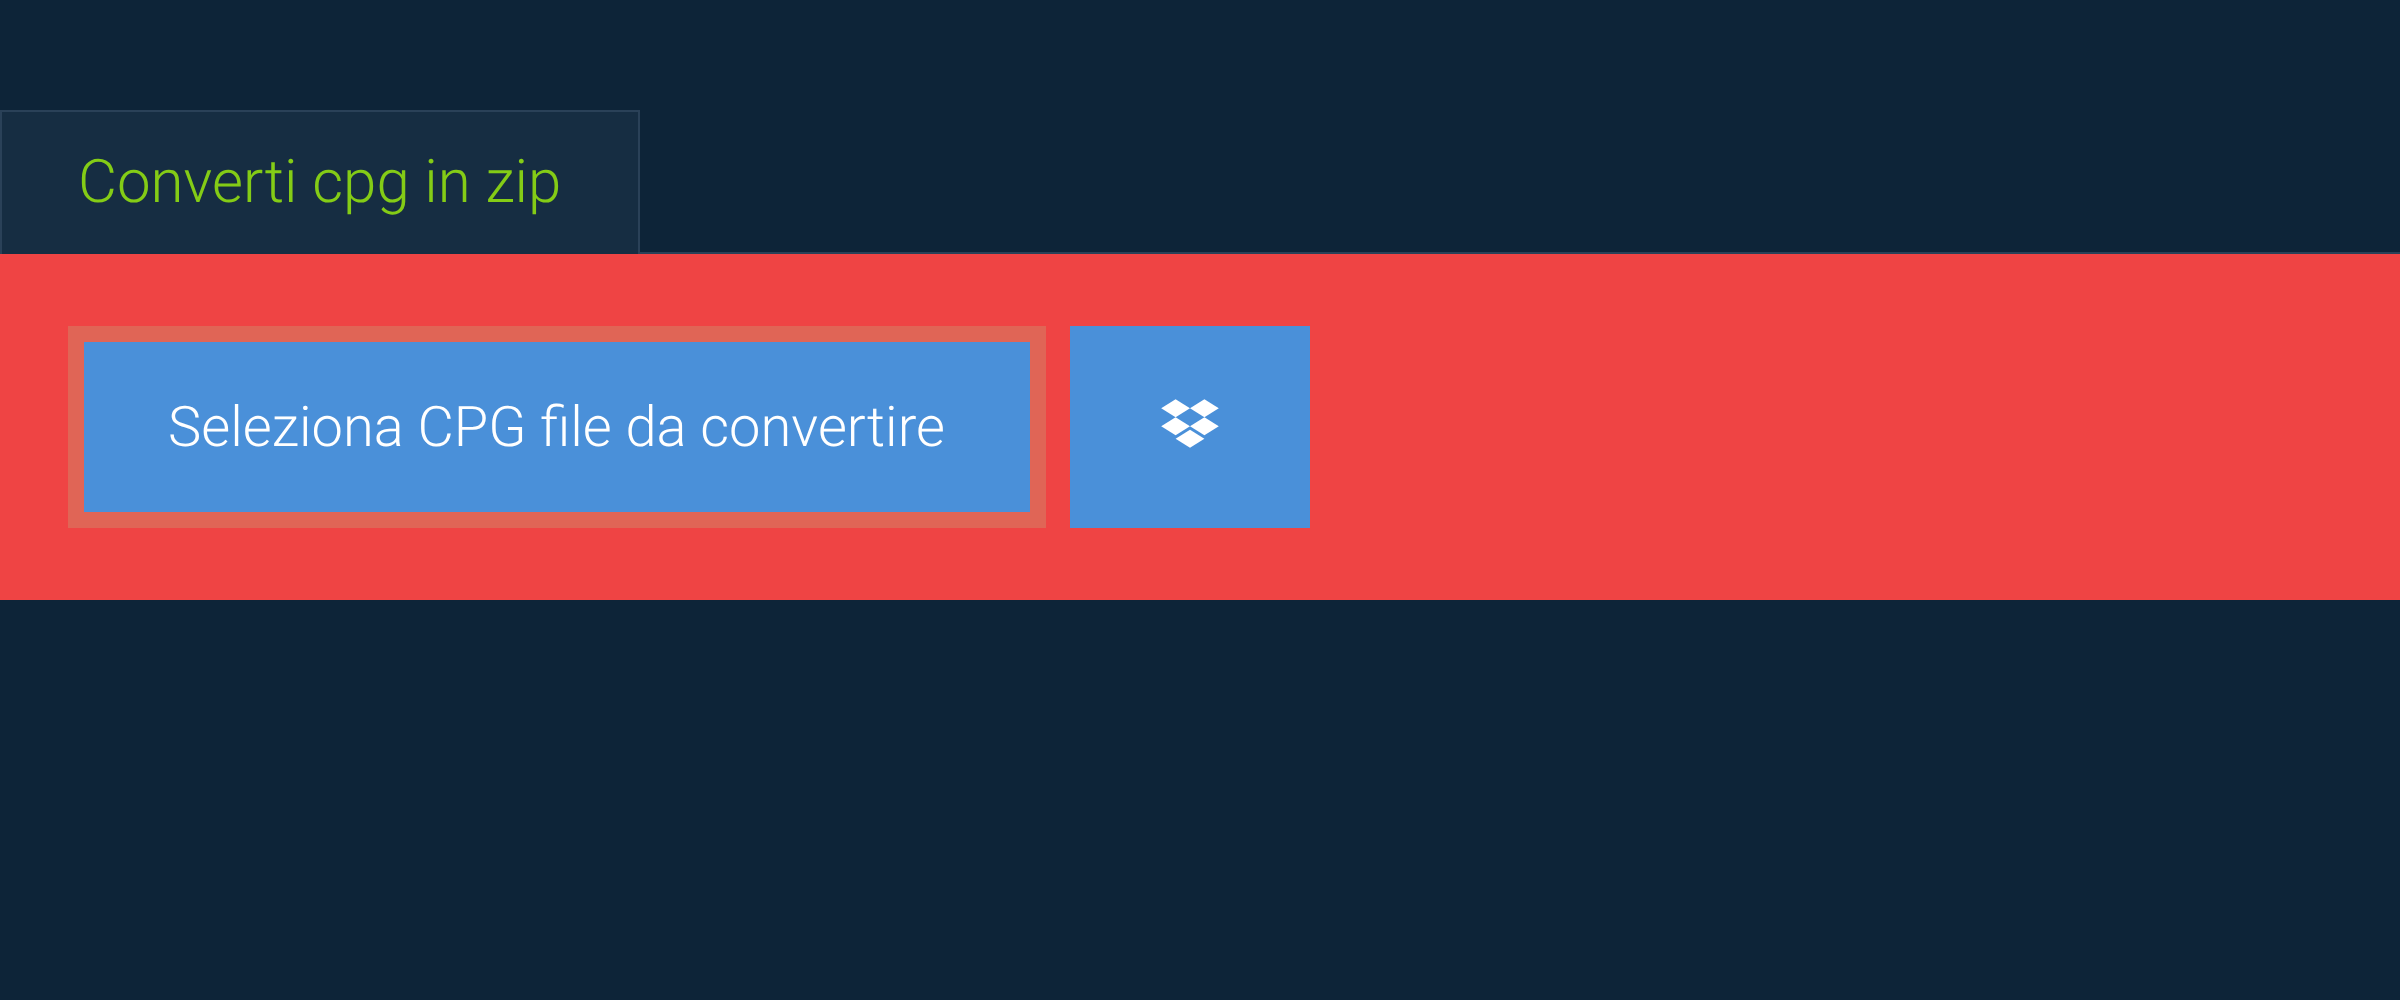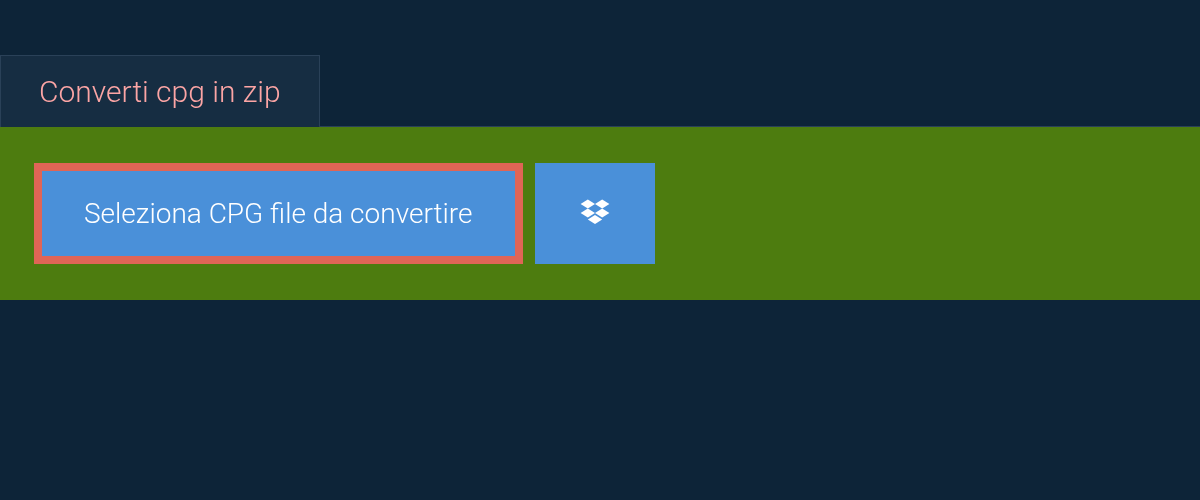--- a/index.html
+++ b/index.html
@@ -13,30 +13,30 @@
       background-color: #0d2438;
       font-family: -apple-system, BlinkMacSystemFont, "Segoe UI", Roboto, "Helvetica Neue", Arial, sans-serif;
       overflow: hidden;
     }
     .tab-container {
       margin-top: 55px;
     }
     .tab {
       display: inline-block;
       background-color: #162d42;
-      color: #fca5a5;
+      color: #84cc16;
       font-size: 30px;
       font-weight: 300;
       padding: 18px 38px;
       border-top: 1px solid #2a4158;
       border-left: 1px solid #2a4158;
       border-right: 1px solid #2a4158;
     }
     .panel {
-      background-color: #4d7c0f;
+      background-color: #ef4444;
       padding: 36px 34px;
       border-top: 1px solid #2a4158;
       margin-top: -1px;
     }
     .button-row {
       display: flex;
       gap: 12px;
       width: fit-content;
     }
     .select-button {

